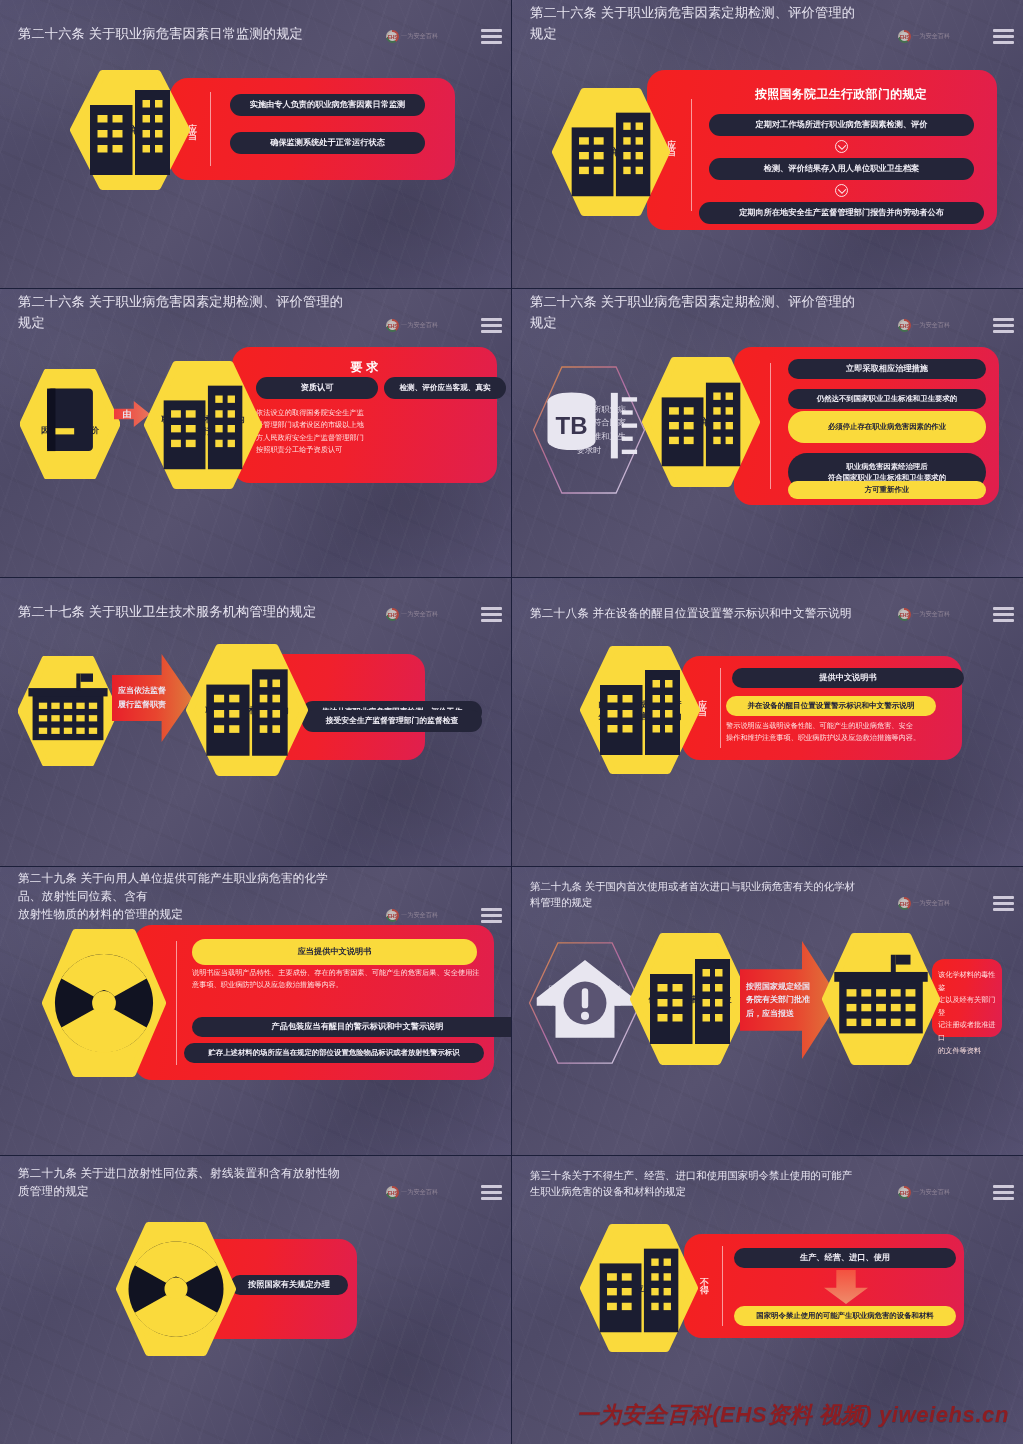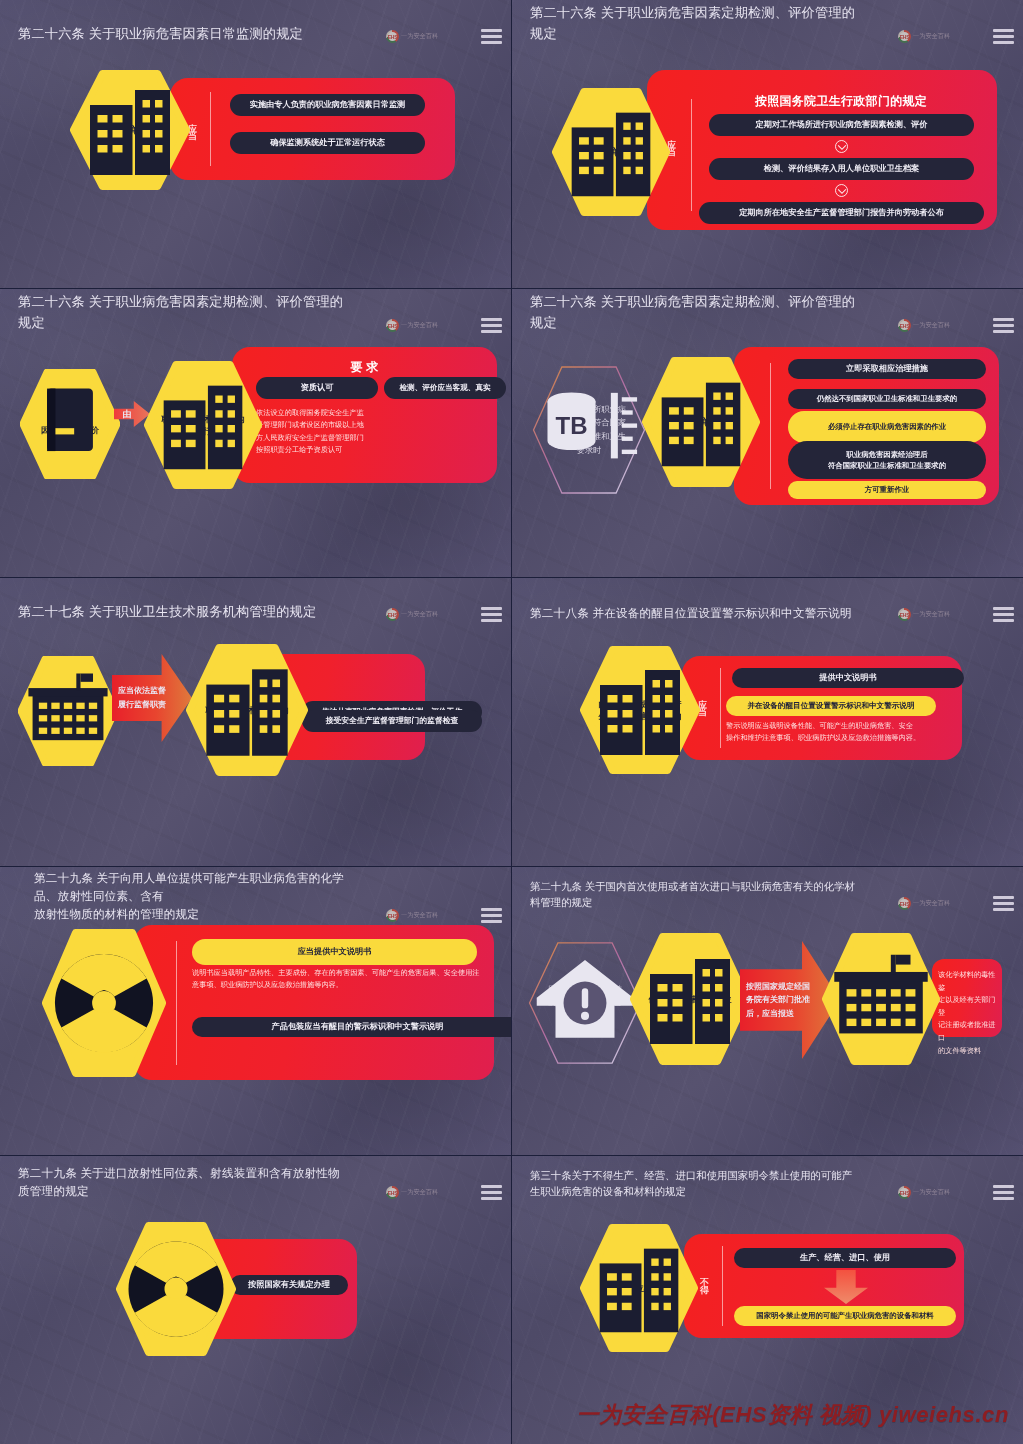--- a/index.html
+++ b/index.html
@@ -36,21 +36,21 @@
       repeating-linear-gradient(68deg, rgba(255,255,255,.015) 0 1px, rgba(0,0,0,0) 1px 17px);
     opacity:.9;
   }
   .slide-inner{position:absolute; inset:0; z-index:2;}
 
   
   .hdr{
     position:absolute; left:0; right:0; top:0; height:44px;
     display:flex; align-items:flex-end; padding:8px 9px 0 18px;gap:33px;
   }
-  .hdr.two-line{height:56px;margin-left:16px;}
+  .hdr.two-line{height:56px;}
   .hdr-title{
     color:#e9e6f2; font-size:13.2px; line-height:1.55; letter-spacing:.2px;
     flex:1; padding-right:4px; white-space:pre-line;
   }
   .hdr-title.sm{font-size:11.6px;}
   .hdr-title.xs{font-size:10.4px; letter-spacing:0;}
   .logo{
     position:relative; width:56px; height:15px; margin:3px 6px 0 0;
     flex:0 0 auto; opacity:.72;
     display:flex; align-items:center;
@@ -105,21 +105,21 @@
     position:absolute; width:100%; text-align:center;
     color:#ffffff; font-size:12px; font-weight:700; letter-spacing:.3px;
   }
   .pill{
     position:absolute; border-radius:999px;
     display:flex;align-items:center;justify-content:center;
     font-size:8.2px; font-weight:700; line-height:1.5; text-align:center; padding:0 8px;
   }
   .pill.dark{background:#242539;color:#f0eef6;}
   .pill.yellow{background:#fada3c;color:#23243a;}
-  .pill.multi{border-radius:22px;flex-direction:column;padding:16px 8px;}
+  .pill.multi{border-radius:22px;flex-direction:column;padding:16px 8px;margin-top:12px;}
   .note{
     position:absolute; color:#ffe2e2; font-size:7.2px; line-height:1.72;
     text-align:left; white-space:pre-line;
   }
   .chev{
     position:absolute; width:13px;height:13px;border-radius:50%;
     border:1.2px solid rgba(255,255,255,.85);
     display:flex;align-items:center;justify-content:center;
   }
   .chev::before{
@@ -235,21 +235,21 @@
             <i></i>
             <i></i>
           </div>
     </div>
 
     <div class="panel" style="left:135px;top:70px;width:350px;height:160px;">
       <div class="divider" style="left:44px;top:18%;bottom:12%;"></div>
       <div class="mustcol" style="left:14px;top:62px;width:20px;">
         <span style="writing-mode:vertical-rl;letter-spacing:8px;">应当</span>
       </div>
-      <div class="panel-title" style="top:16px;left:44px;width:300px;margin-top:7px;">按照国务院卫生行政部门的规定</div>
+      <div class="panel-title" style="top:16px;left:44px;width:300px;">按照国务院卫生行政部门的规定</div>
       <div class="pill dark" style="left:62px;top:44px;width:265px;height:22px;">定期对工作场所进行职业病危害因素检测、评价</div>
       <div class="chev" style="left:188px;top:70px;"></div>
       <div class="pill dark" style="left:62px;top:88px;width:265px;height:22px;">检测、评价结果存入用人单位职业卫生档案</div>
       <div class="chev" style="left:188px;top:114px;"></div>
       <div class="pill dark" style="left:52px;top:132px;width:285px;height:22px;">定期向所在地安全生产监督管理部门报告并向劳动者公布</div>
     </div>
 
     <div class="hexwrap" style="left:40px;top:88px;width:118px;height:128px;">
       <svg viewBox="0 0 100 100" preserveAspectRatio="none">
             <path d="M27 3 H73 L97 50 L73 97 H27 L3 50 Z" fill="#fada3c" stroke="#fada3c" stroke-width="6" stroke-linejoin="round"></path>
@@ -618,20 +618,21 @@
             <i></i>
           </div>
     </div>
 
     <div class="panel" style="left:134px;top:58px;width:360px;height:155px;">
       <div class="divider" style="left:42px;top:10%;bottom:10%;"></div>
       <div class="pill yellow" style="left:58px;top:14px;width:285px;height:26px;">应当提供中文说明书</div>
       <div class="note" style="left:58px;top:42px;width:292px;">说明书应当载明产品特性、主要成份、存在的有害因素、可能产生的危害后果、安全使用注
 意事项、职业病防护以及应急救治措施等内容。</div>
       <div class="pill dark" style="left:58px;top:92px;width:331px;height:20px;">产品包装应当有醒目的警示标识和中文警示说明</div>
+      <div class="pill dark" style="left:50px;top:118px;width:300px;height:20px;font-size:7.4px;">贮存上述材料的场所应当在规定的部位设置危险物品标识或者放射性警示标识</div>
     </div>
 
     <div class="hexwrap" style="left:42px;top:62px;width:124px;height:148px;">
       <svg viewBox="0 0 100 100" preserveAspectRatio="none">
             <path d="M27 3 H73 L97 50 L73 97 H27 L3 50 Z" fill="#fada3c" stroke="#fada3c" stroke-width="6" stroke-linejoin="round"></path>
           </svg>
       <div class="content" style="padding:0 4%;">
         <svg class="icon-b" width="30" height="30" viewBox="0 0 48 48">
           <circle cx="24" cy="24" r="19" fill="#111322"></circle>
           <circle cx="24" cy="24" r="4.6" fill="#fada3c"></circle>

